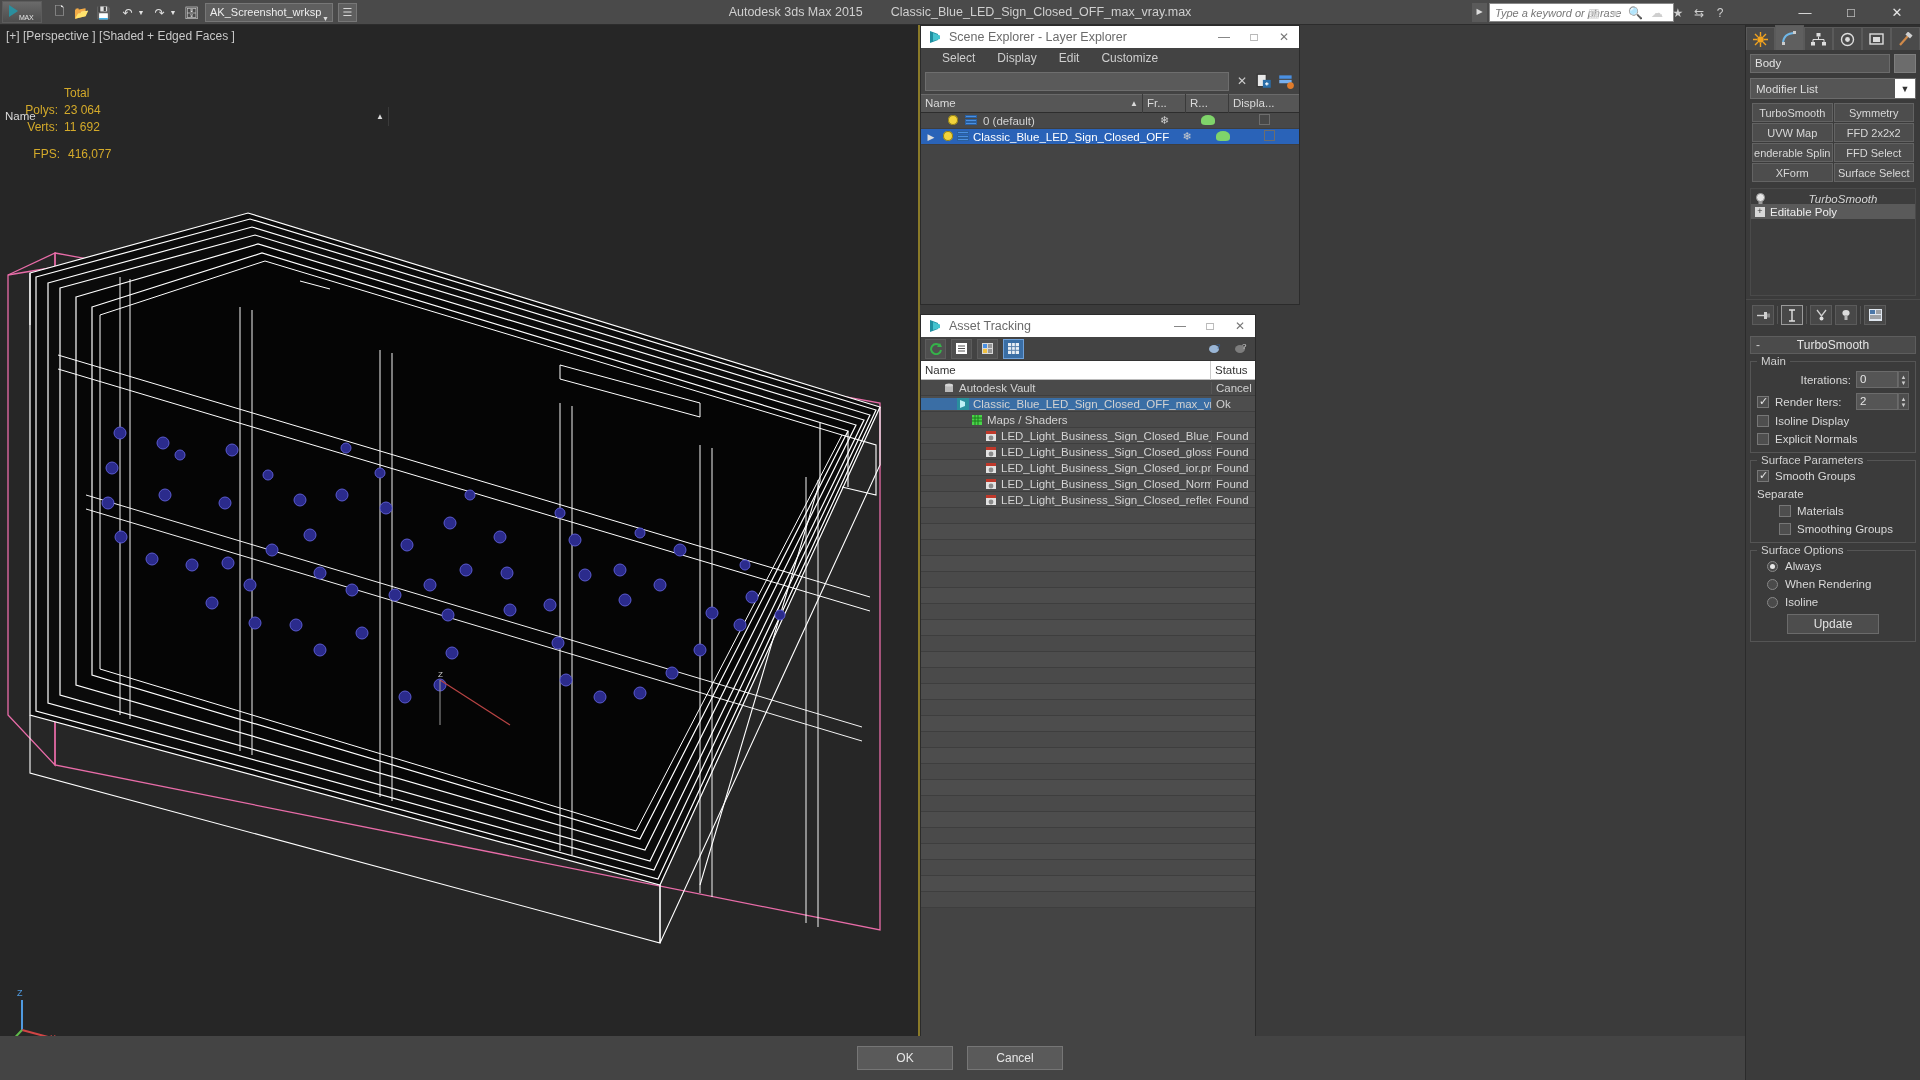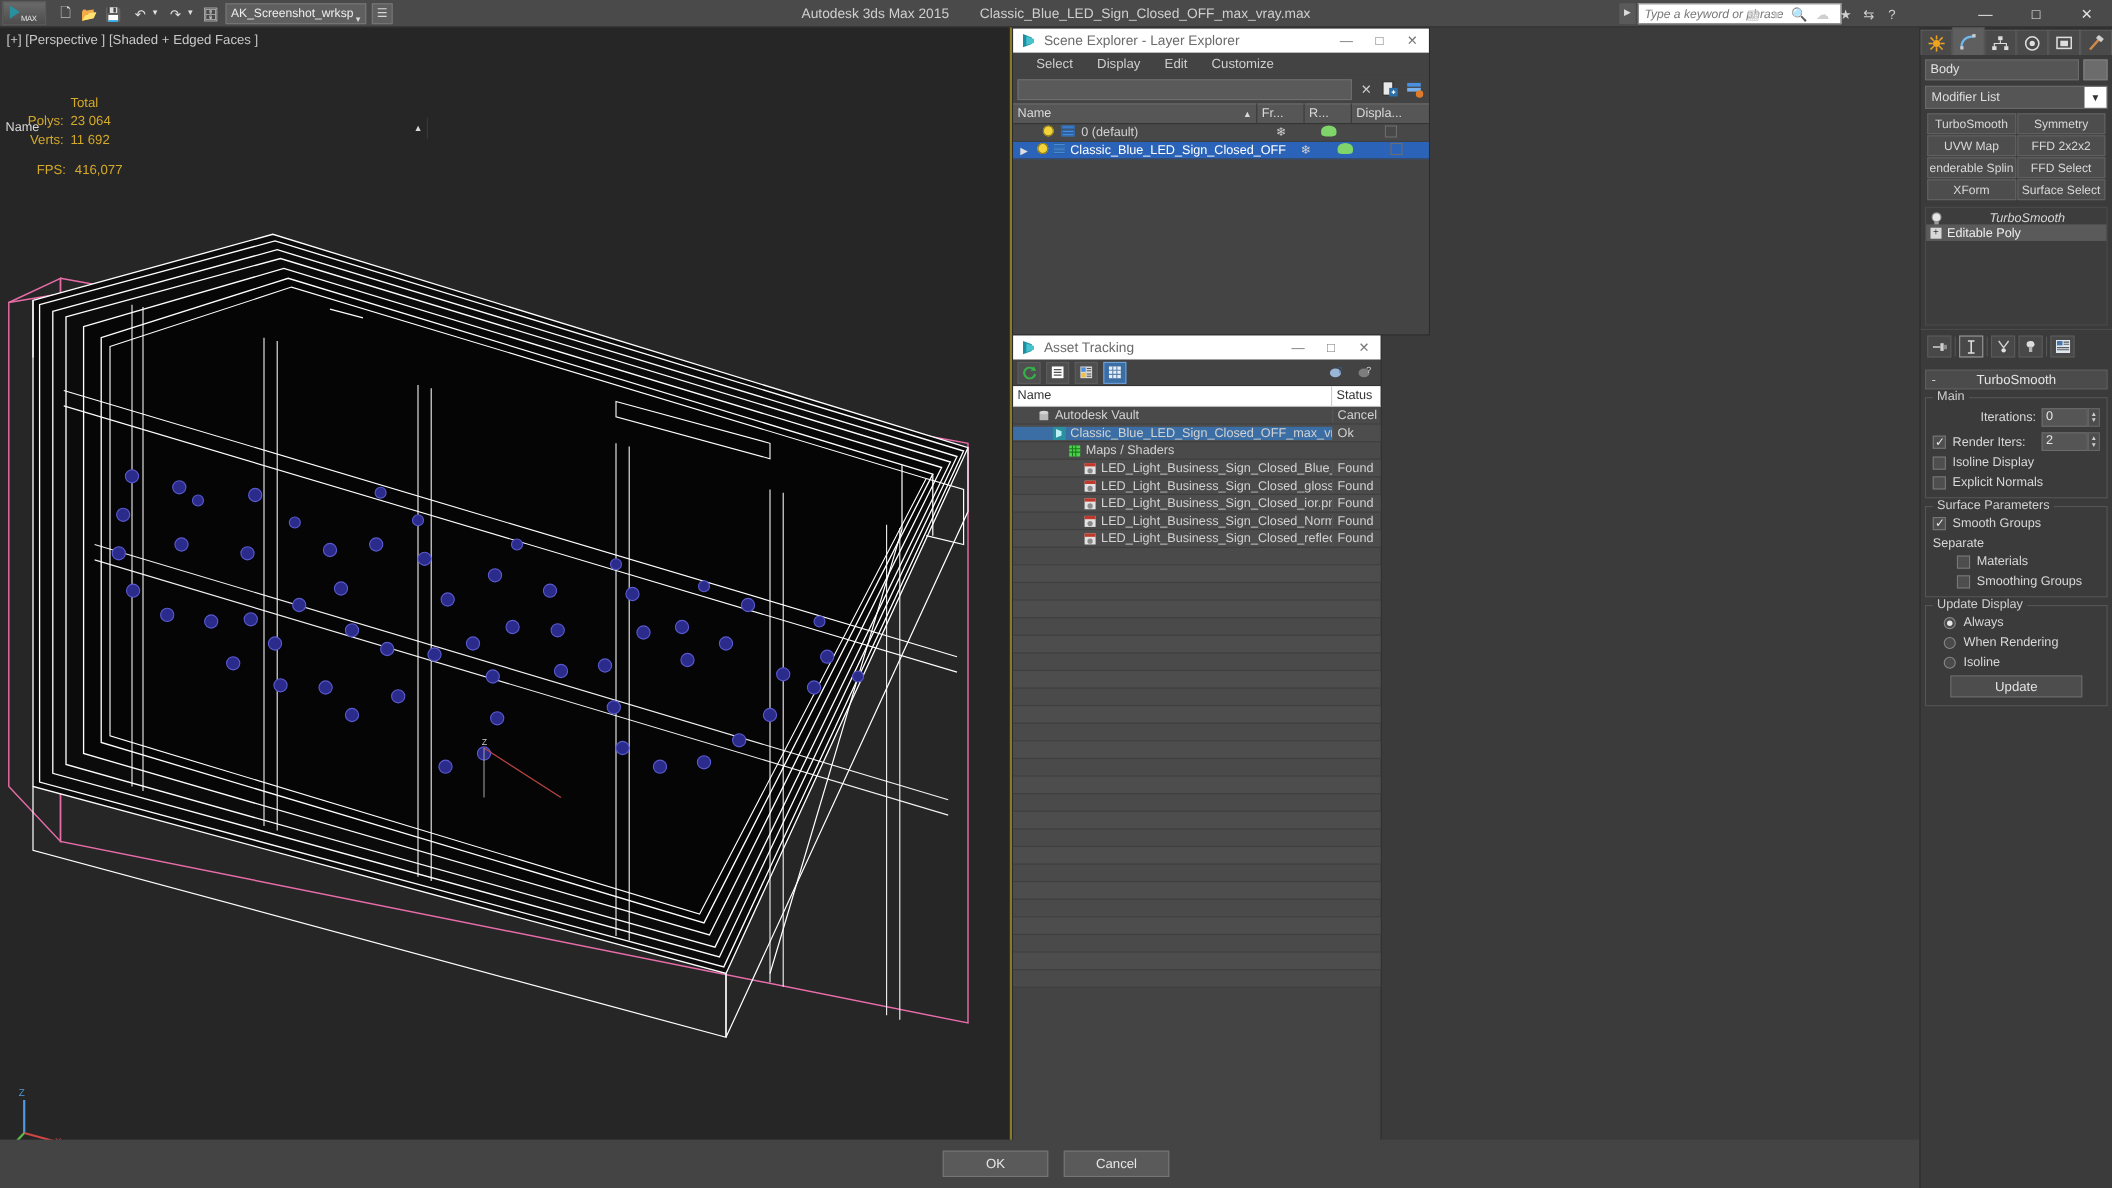--- a/index.html
+++ b/index.html
@@ -97,21 +97,21 @@
   .se-bottom{ position:absolute; left:0; bottom:0; width:100%; height:24px; background:#434343;
      display:flex; align-items:center; padding:0 3px; gap:3px; border-top:1px solid #333;}
   .se-combo{ width:148px;height:19px;background:#5a5a5a;border:1px solid #6e6e6e; color:#ddd;
      font-size:11.5px; padding-left:4px; line-height:17px; position:relative;}
   .se-combo .car{ position:absolute; right:3px; top:6px; font-size:7px; color:#ccc;}
   .ibtn{ width:21px;height:20px;border:1px solid #5c5c5c;background:#4f4f4f;
      display:flex;align-items:center;justify-content:center;font-size:11px;color:#ddd;}
   .ibtn.on{ background:#3a6ea5; border-color:#5d92c9;}
 
   
-  #assetTracking{ left:920px; top:304px; width:336px; height:766px;}
+  #assetTracking{ left:920px; top:314px; width:336px; height:766px;}
   .at-menu{ background:#434343; padding:3px 8px 4px 8px; }
   .at-menu .mi{ display:inline-block; color:#cfcfcf;font-size:12px; padding:1px 7px;}
   .at-tools{ height:24px;background:#434343; display:flex;align-items:center;padding:0 4px;gap:5px;
      border-bottom:1px solid #333;}
   .at-tool{ width:21px;height:20px;border:1px solid #5c5c5c;background:#4f4f4f;
      display:flex;align-items:center;justify-content:center;color:#ddd;font-size:11px;}
   .at-tool.on{ background:#3a6ea5;border-color:#6ea0d8;}
   .at-rows{ background:#4a4a4a; }
   .at-hscroll{ position:absolute; left:0; bottom:0; width:100%; height:17px; background:#3f3f3f;
      display:flex; align-items:center; }
@@ -197,21 +197,21 @@
      display:flex;flex-direction:column;align-items:center;justify-content:center;
      color:#ccc;font-size:6px;line-height:6px;}
   .chk{ width:12px;height:12px;background:#4e4e4e;border:1px solid #777;display:inline-block;
      margin-right:6px;position:relative;flex:0 0 auto;}
   .chk.on:after{ content:"\2713"; position:absolute; left:1px;top:-2px; color:#e8e8e8; font-size:11px;}
   .radio{ width:11px;height:11px;border-radius:50%;background:#4a4a4a;border:1px solid #888;
      display:inline-block;margin-right:7px;position:relative;flex:0 0 auto;}
   .radio.on:after{content:"";position:absolute;left:2px;top:2px;width:5px;height:5px;border-radius:50%;
      background:#e8e8e8;}
   .cbrow{ display:flex;align-items:center;margin-bottom:6px;font-size:11.5px;color:#d8d8d8;}
-  .updbtn{ margin:4px auto 0 auto; width:120px;height:20px;background:#4d4d4d;border:1px solid #6b6b6b;
+  .updbtn{ margin:4px auto 0 auto; width:92px;height:20px;background:#4d4d4d;border:1px solid #6b6b6b;
      color:#e2e2e2;font-size:12px;display:flex;align-items:center;justify-content:center;}
   .stxt{ font-size:11.5px; color:#d8d8d8; margin-bottom:5px;}
 </style>
 </head>
 <body>
 
 <div id="root">
 
   <div class="titlebar">
     <div class="maxlogo">
@@ -1145,21 +1145,21 @@
         <span class="chk"></span>
         <span>Materials</span>
       </div>
       <div class="cbrow" style="padding-left:22px;margin-bottom:0">
         <span class="chk"></span>
         <span>Smoothing Groups</span>
       </div>
     </div>
 
     <div class="group">
-      <div class="gl">Update Display</div>
+      <div class="gl">Surface Options</div>
       <div class="cbrow" style="padding-left:10px">
         <span class="radio on"></span>
         <span>Always</span>
       </div>
       <div class="cbrow" style="padding-left:10px">
         <span class="radio"></span>
         <span>When Rendering</span>
       </div>
       <div class="cbrow" style="padding-left:10px">
         <span class="radio"></span>

